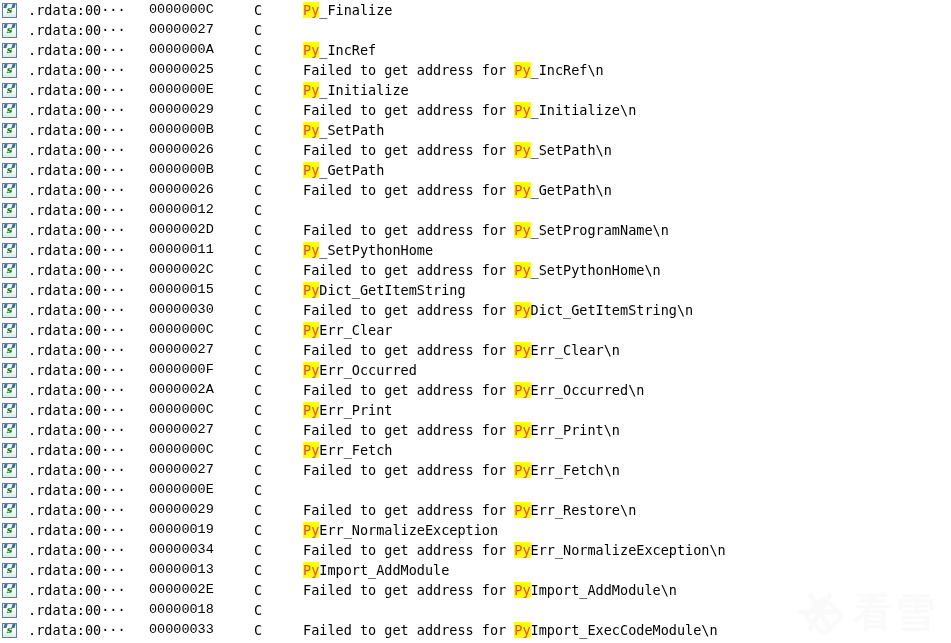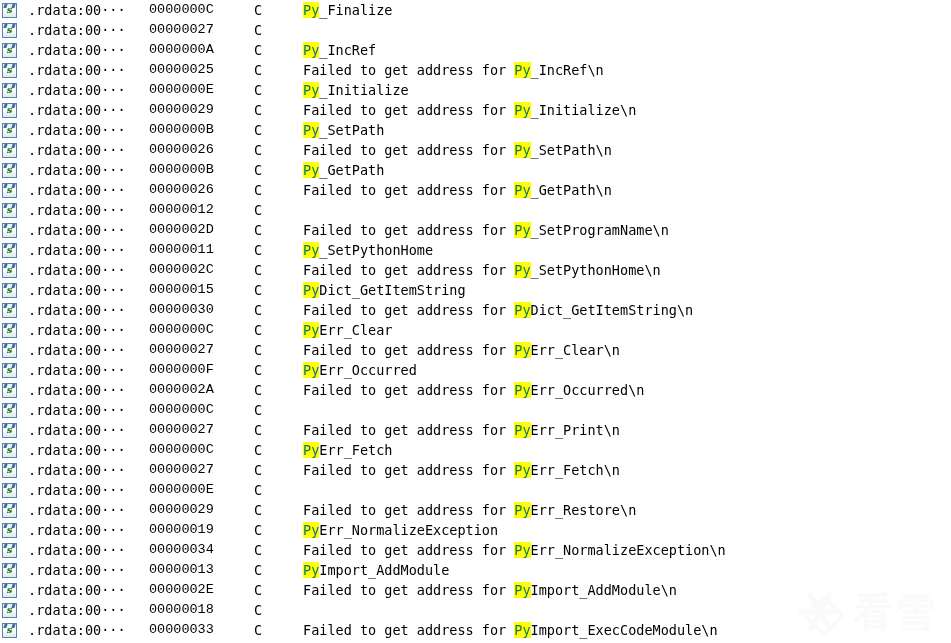--- a/index.html
+++ b/index.html
@@ -116,21 +116,21 @@
   }
 
   
   .string-cell {
     flex: 1 1 auto;
     box-sizing: border-box;
     overflow: hidden;
   }
   .hl {
     background: #ffff00;
-    color: #0f766e;
+    color: #ef4444;
   }
 
   
   #watermark {
     position: absolute;
     right: 14px;
     bottom: 8px;
     display: flex;
     align-items: center;
     gap: 10px;
@@ -442,20 +442,21 @@
         <div class="cell icon-cell">
           <span class="str-icon">
             <span class="tick-l"></span>
             <span class="tick-r"></span>
             <span class="glyph">s</span>
           </span>
         </div>
         <div class="cell addr-cell">.rdata:00···</div>
         <div class="cell len-cell">0000000C</div>
         <div class="cell type-cell">C</div>
+        <div class="cell string-cell"><span class="hl">Py</span><span>Err_Print</span></div>
       </div>
       <div class="row">
         <div class="cell icon-cell">
           <span class="str-icon">
             <span class="tick-l"></span>
             <span class="tick-r"></span>
             <span class="glyph">s</span>
           </span>
         </div>
         <div class="cell addr-cell">.rdata:00···</div>

